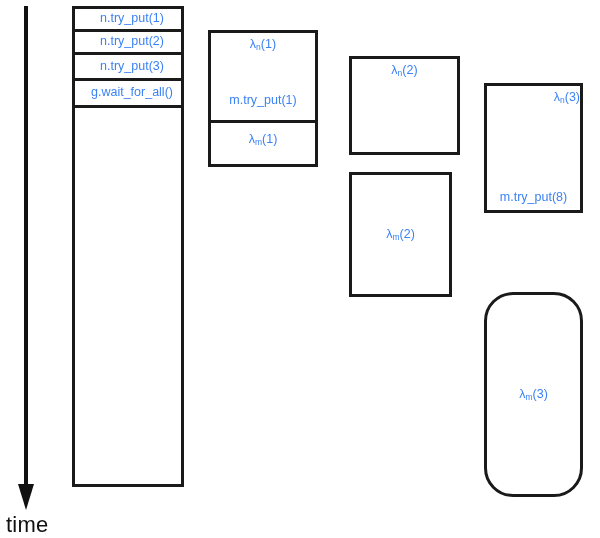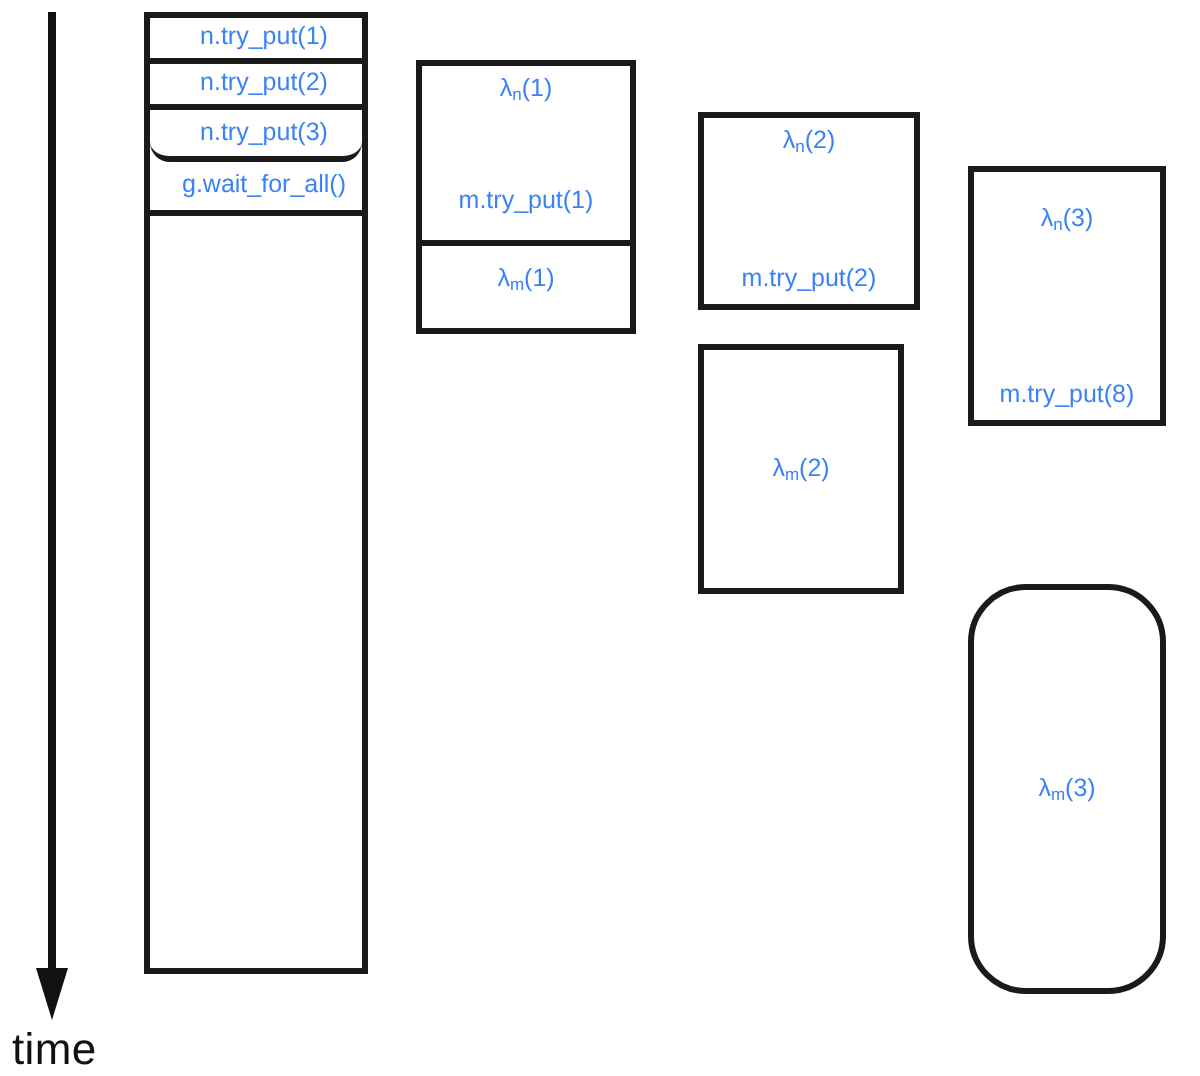--- a/index.html
+++ b/index.html
@@ -89,57 +89,54 @@
   <div class="time-label">time</div>
 
   <div id="boxes-layer">
       <div class="box" style="left: 72px; top: 6px; width: 112px; height: 481px;">
         <div class="cell cell-divider" style="top: 0px; height: 23px;">
           <span class="lbl lbl-left">n.try_put(1)</span>
         </div>
         <div class="cell cell-divider" style="top: 23px; height: 23px;">
           <span class="lbl lbl-left">n.try_put(2)</span>
         </div>
-        <div class="cell cell-divider" style="top: 46px; height: 26px; border-radius: 10px;">
+        <div class="cell cell-divider" style="top: 46px; height: 26px;">
           <span class="lbl lbl-left">n.try_put(3)</span>
         </div>
         <div class="cell cell-divider" style="top: 72px; height: 27px;">
           <span class="lbl lbl-left">g.wait_for_all()</span>
         </div>
         <div class="cell" style="top: 99px; height: 376px;"></div>
       </div>
       <div class="box" style="left: 208px; top: 30px; width: 110px; height: 137px;">
         <div class="cell cell-bottom" style="top: 0px; height: 80px;">
           <span class="lbl">m.try_put(1)</span>
         </div>
         <div class="cell cell-divider cell-top" style="top: 0px; height: 90px;">
           <span class="lbl"><span>λ</span><sub>n</sub><span>(1)</span></span>
         </div>
         <div class="cell" style="top: 80px; height: 54px;">
           <span class="lbl"><span>λ</span><sub>m</sub><span>(1)</span></span>
         </div>
       </div>
       <div class="box" style="left: 349px; top: 56px; width: 111px; height: 99px;">
-        <div class="cell cell-bottom" style="top: 0px; height: 93px;">
-          <span class="lbl">m.try_put(2)</span>
-        </div>
         <div class="cell cell-top" style="top: 0px; height: 93px;">
           <span class="lbl"><span>λ</span><sub>n</sub><span>(2)</span></span>
         </div>
       </div>
       <div class="box" style="left: 349px; top: 172px; width: 103px; height: 125px;">
         <div class="cell" style="top: 0px; height: 119px;">
           <span class="lbl"><span>λ</span><sub>m</sub><span>(2)</span></span>
         </div>
       </div>
       <div class="box" style="left: 484px; top: 83px; width: 99px; height: 130px;">
         <div class="cell cell-bottom" style="top: 0px; height: 124px;">
           <span class="lbl">m.try_put(8)</span>
         </div>
-        <div class="cell cell-top" style="top: 12px; height: 146px;">
+        <div class="cell cell-top" style="top: 0px; height: 146px; justify-content: flex-end;">
           <span class="lbl"><span>λ</span><sub>n</sub><span>(3)</span></span>
         </div>
       </div>
       <div class="box" style="left: 484px; top: 292px; width: 99px; height: 205px; border-radius: 29px;">
         <div class="cell" style="top: 0px; height: 199px;">
           <span class="lbl"><span>λ</span><sub>m</sub><span>(3)</span></span>
         </div>
       </div>
     </div>
 

